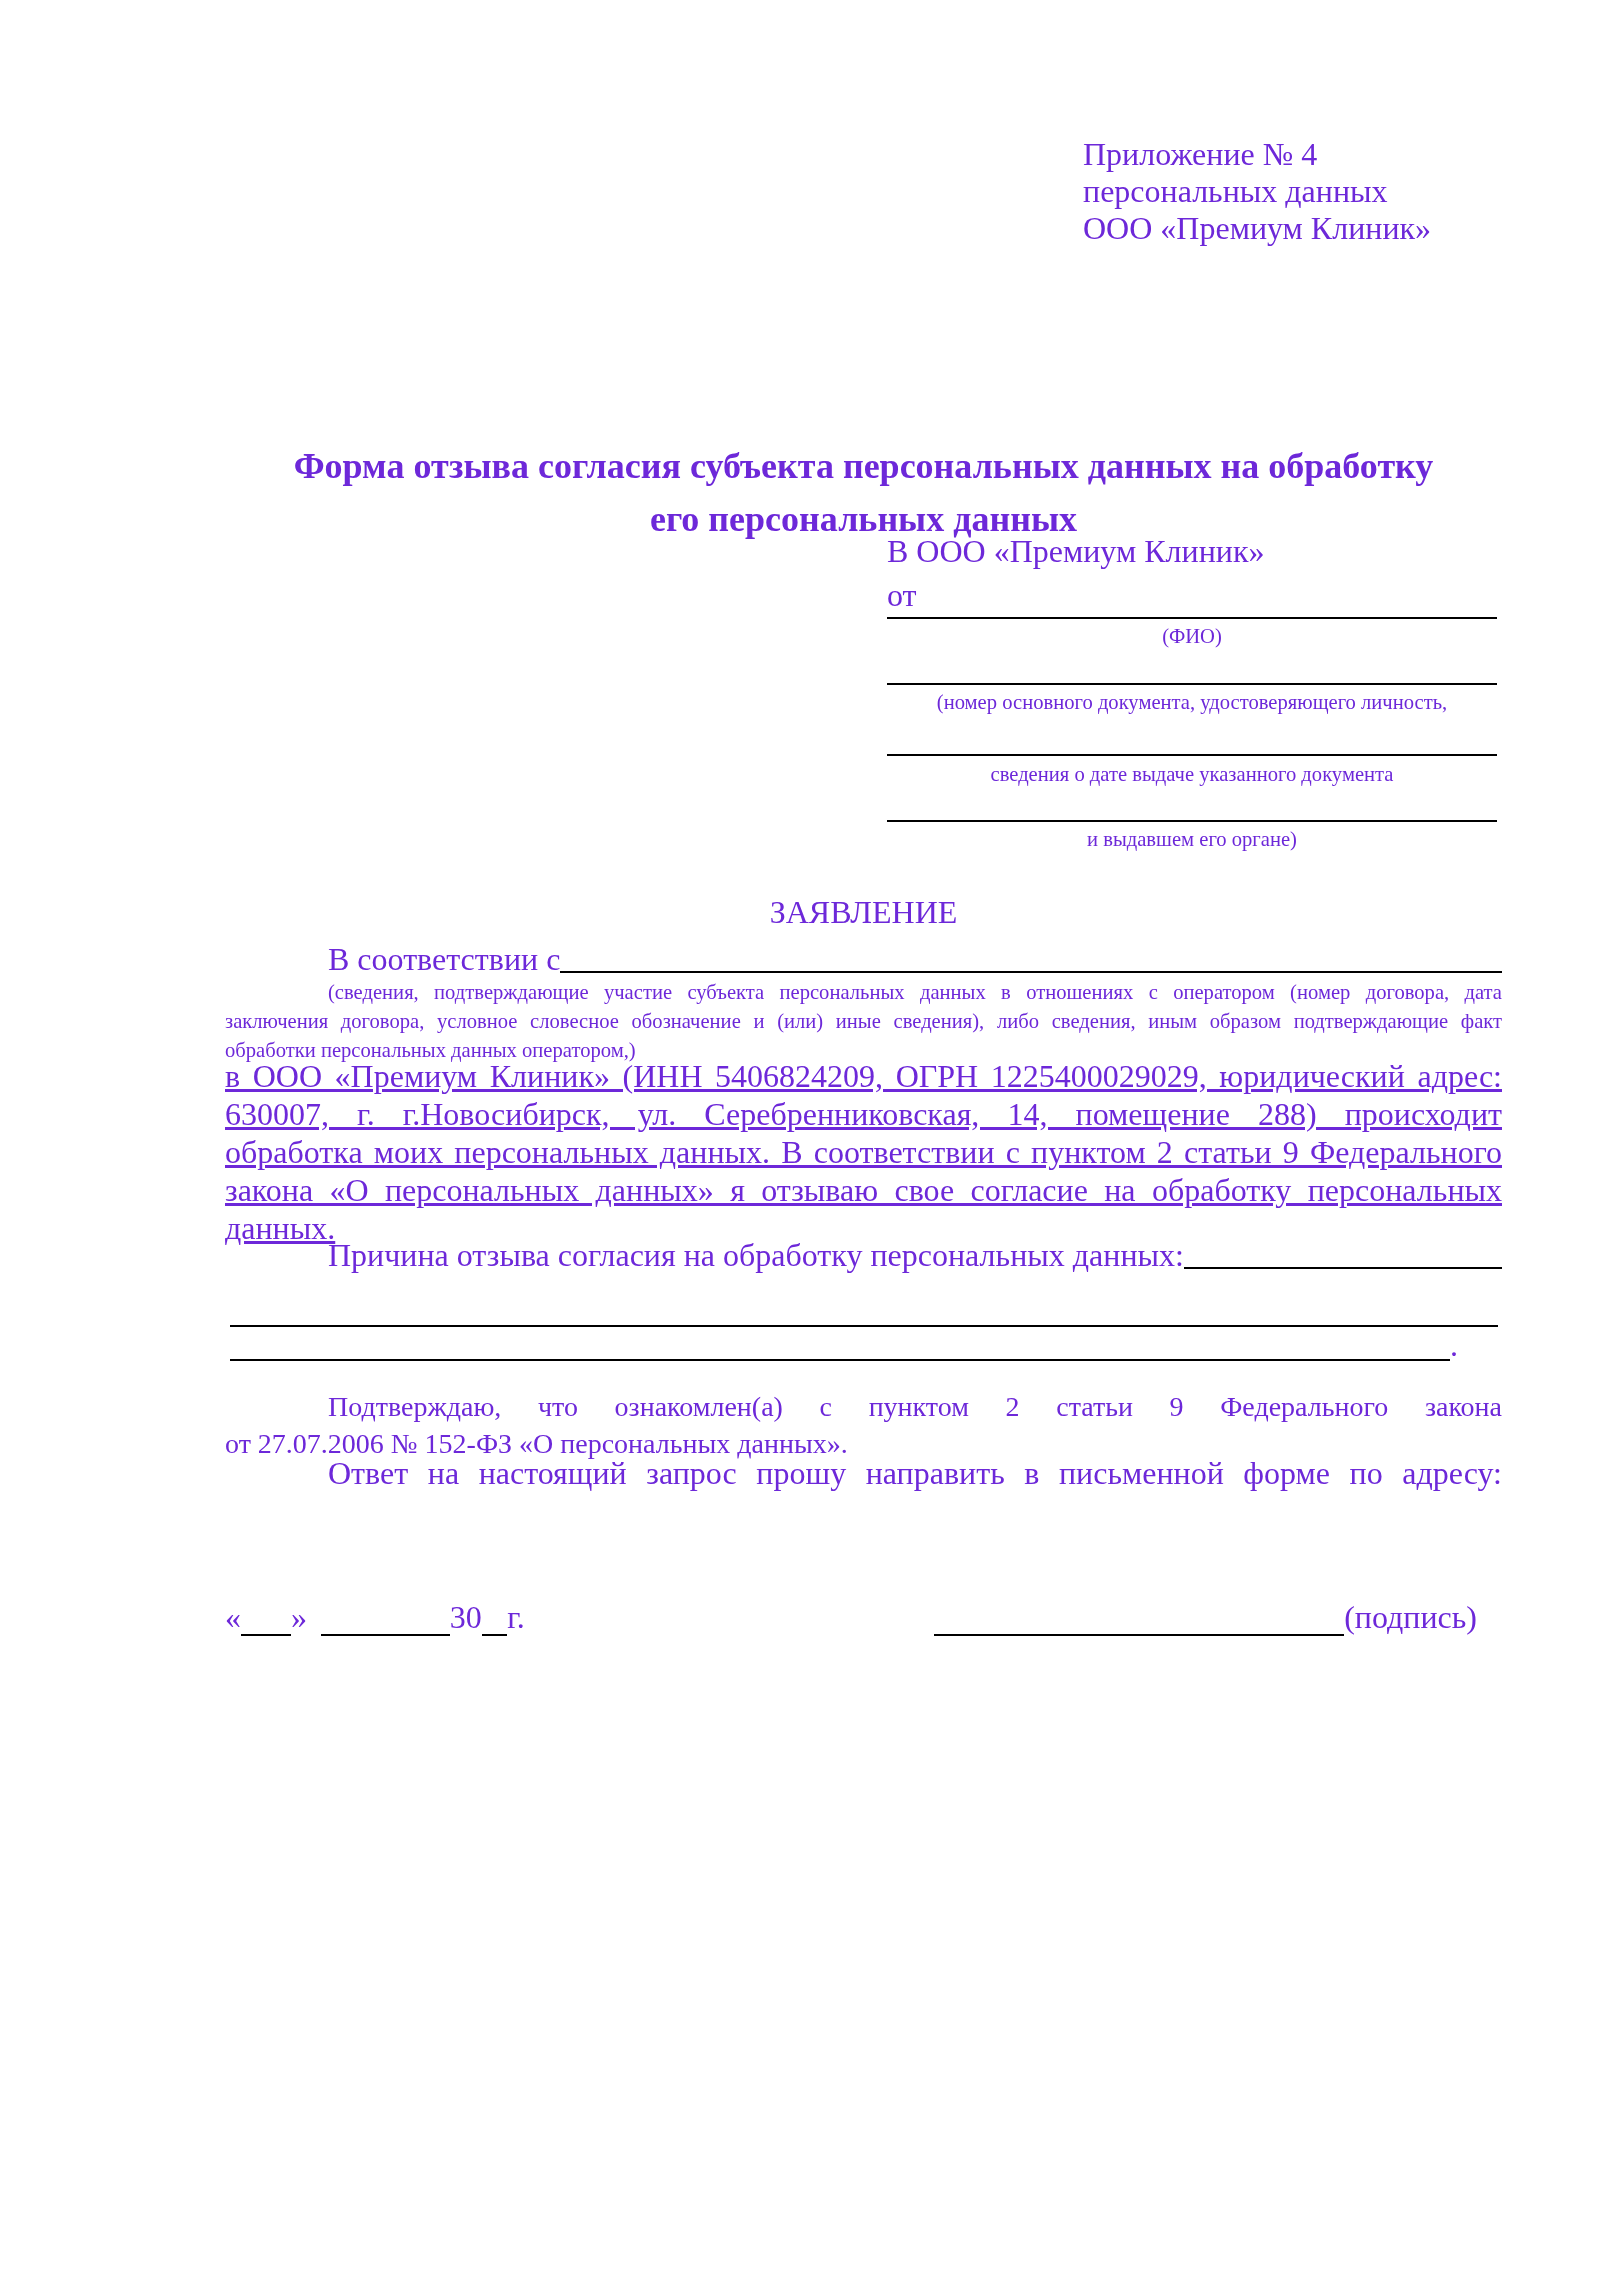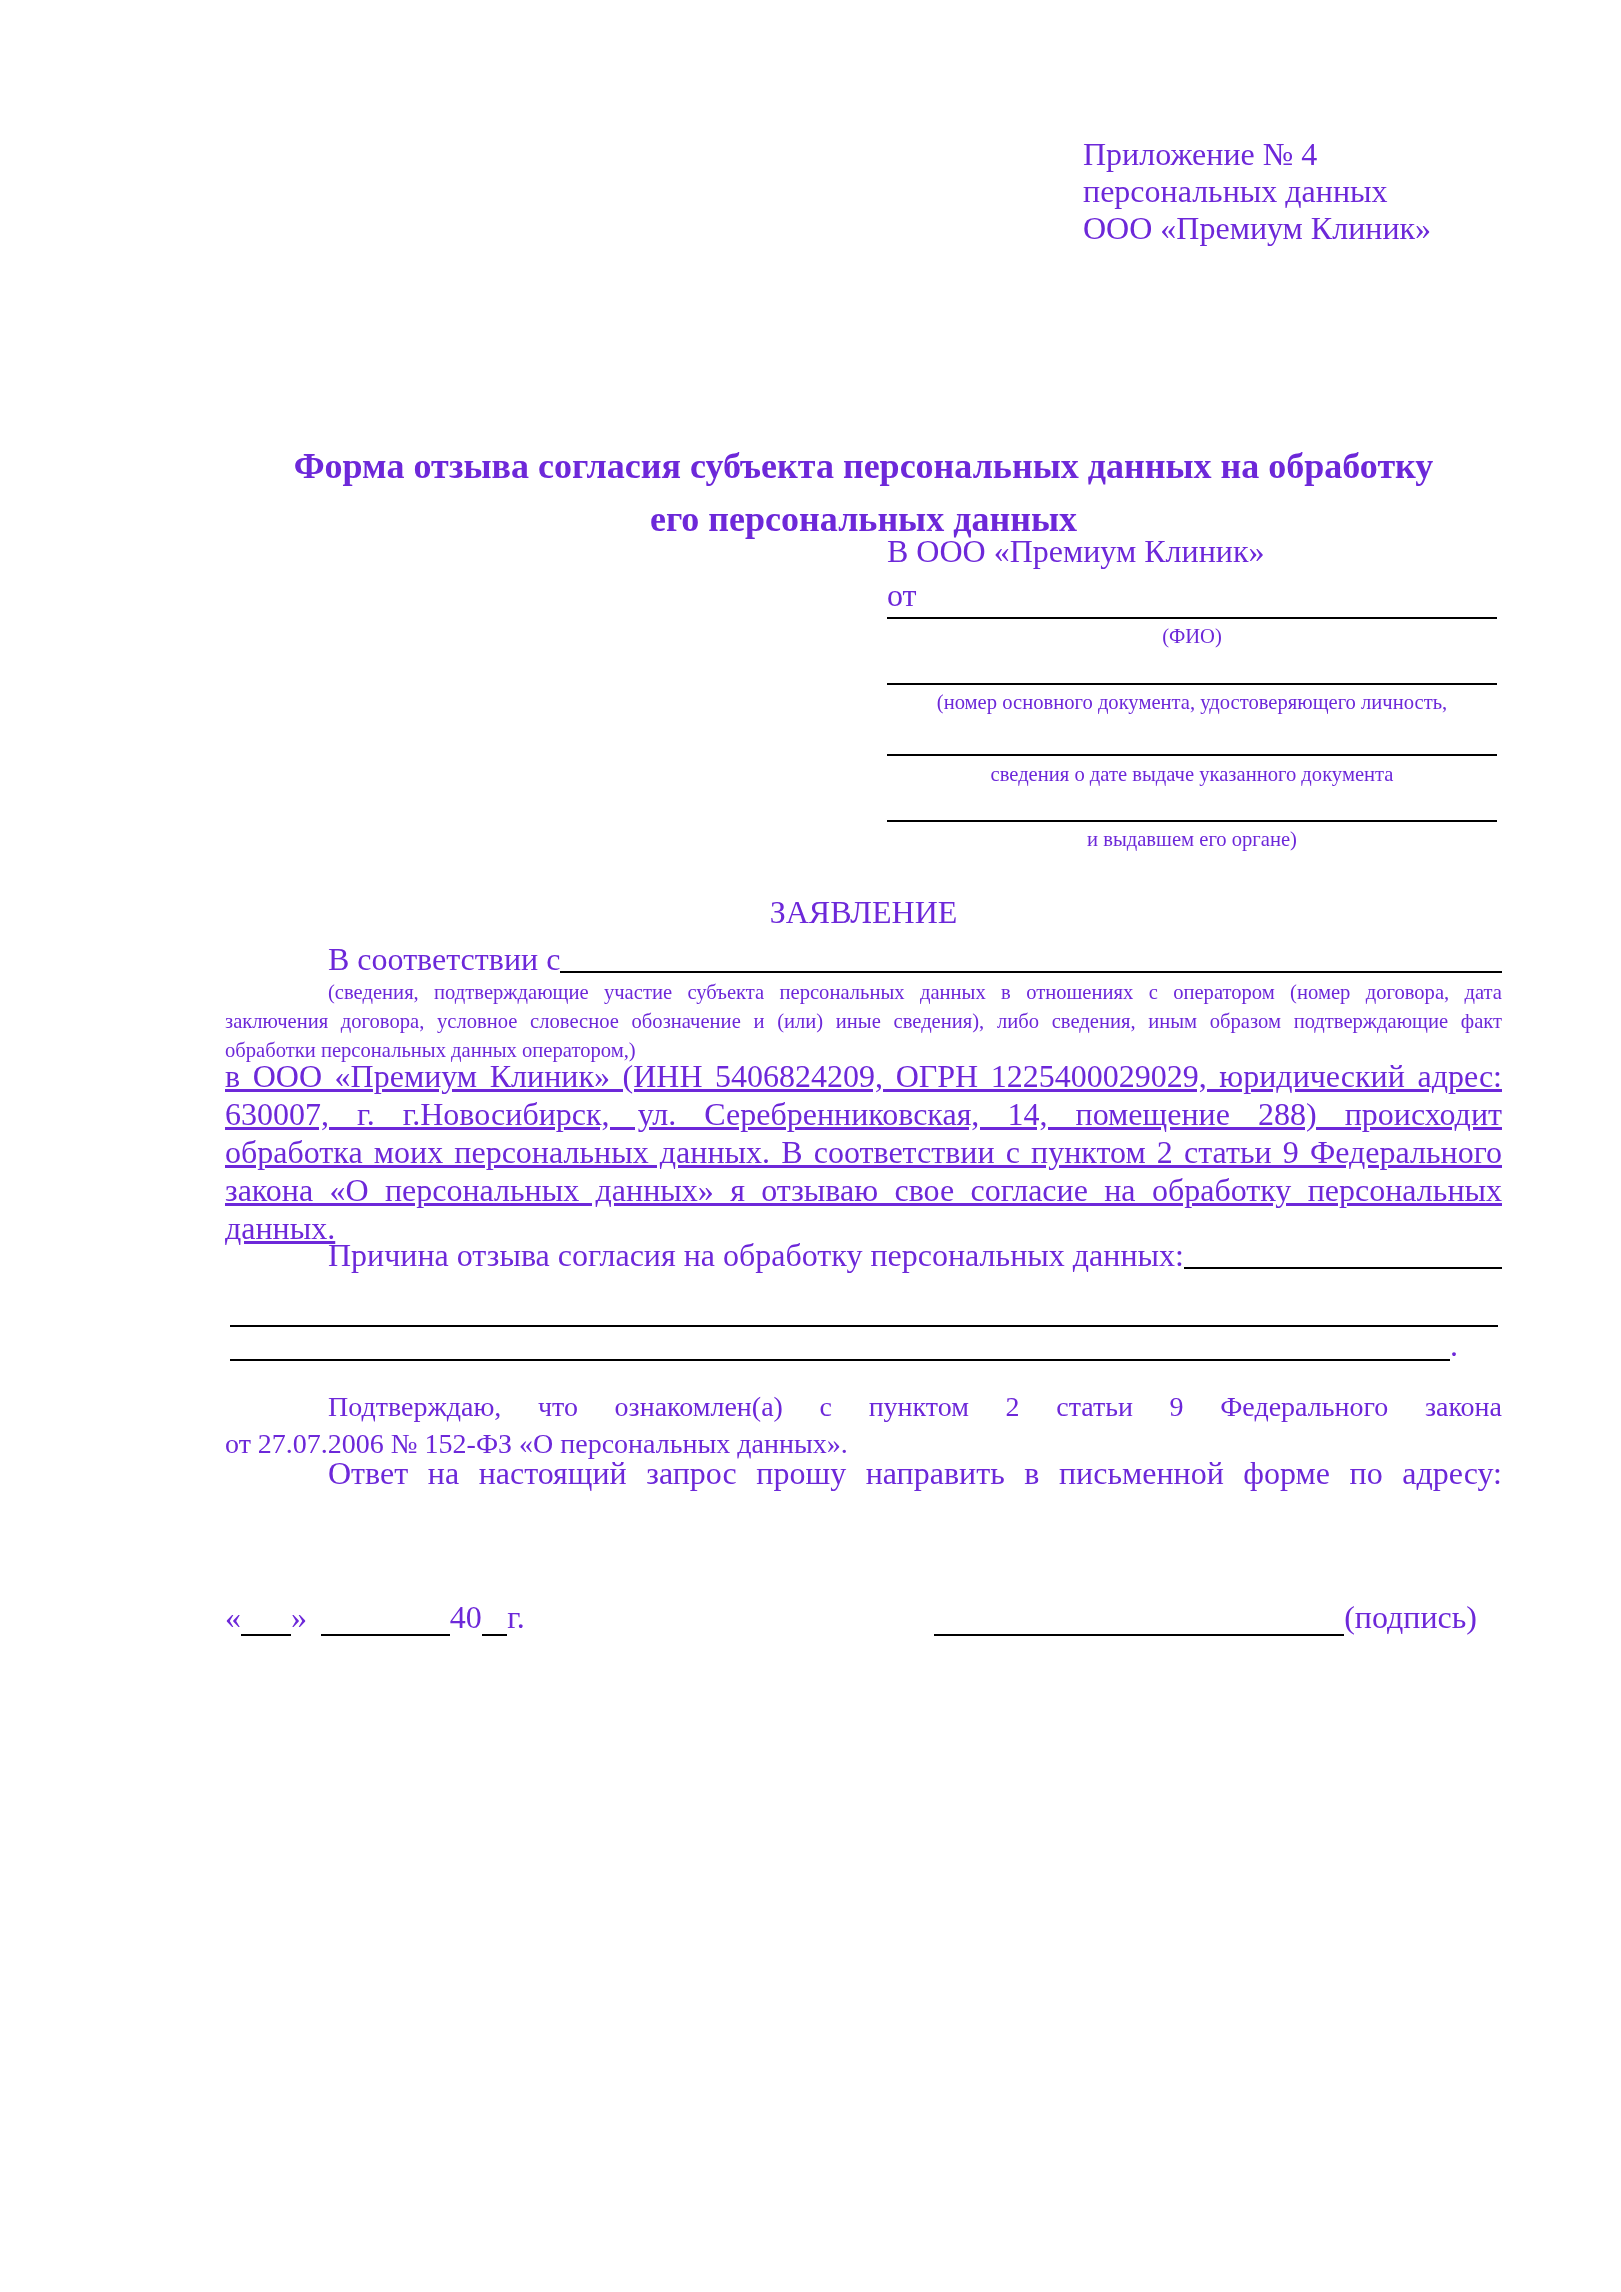--- a/index.html
+++ b/index.html
@@ -144,21 +144,21 @@
   <div class="abs reply">
     <div class="just ind">Ответ на настоящий запрос прошу направить в письменной форме по адресу:</div>
   </div>
 
   <div class="abs footer">
     <span class="grp">
       <span>«</span>
       <span class="blank w51"></span>
       <span>»</span>
       <span class="blank w132"></span>
-      <span>40</span>
+      <span>30</span>
       <span class="blank w26"></span>
       <span>г.</span>
     </span>
     <span class="grp siggrp">
       <span class="blank w418"></span>
       <span>(подпись)</span>
     </span>
   </div>
 
 </div>

